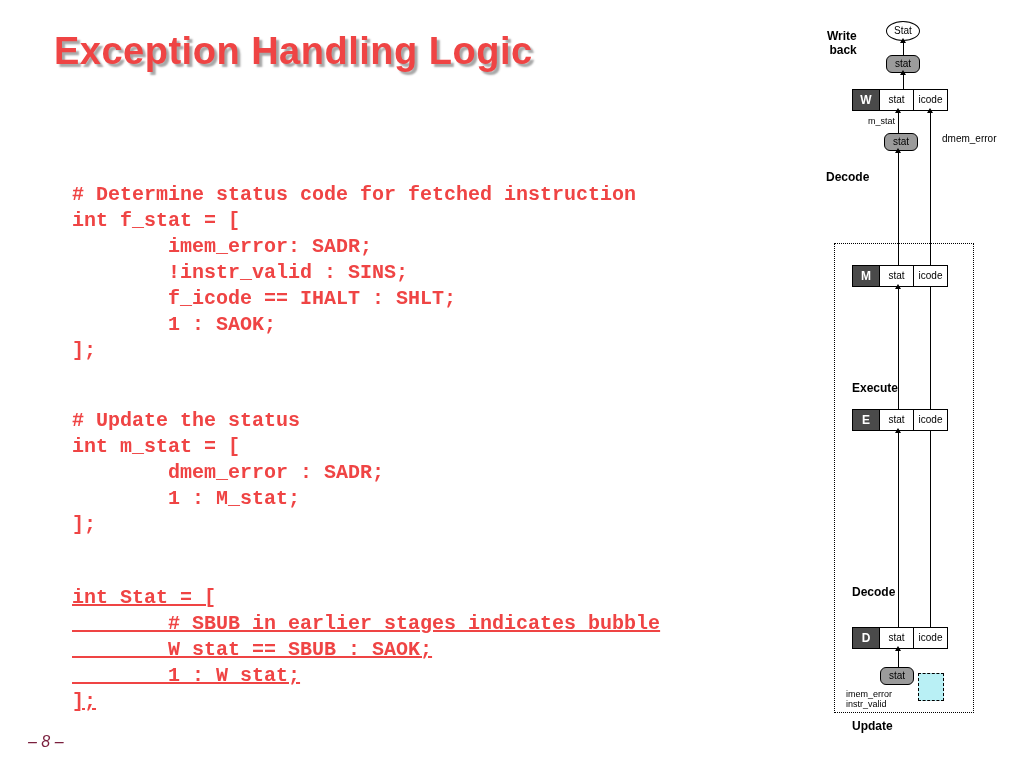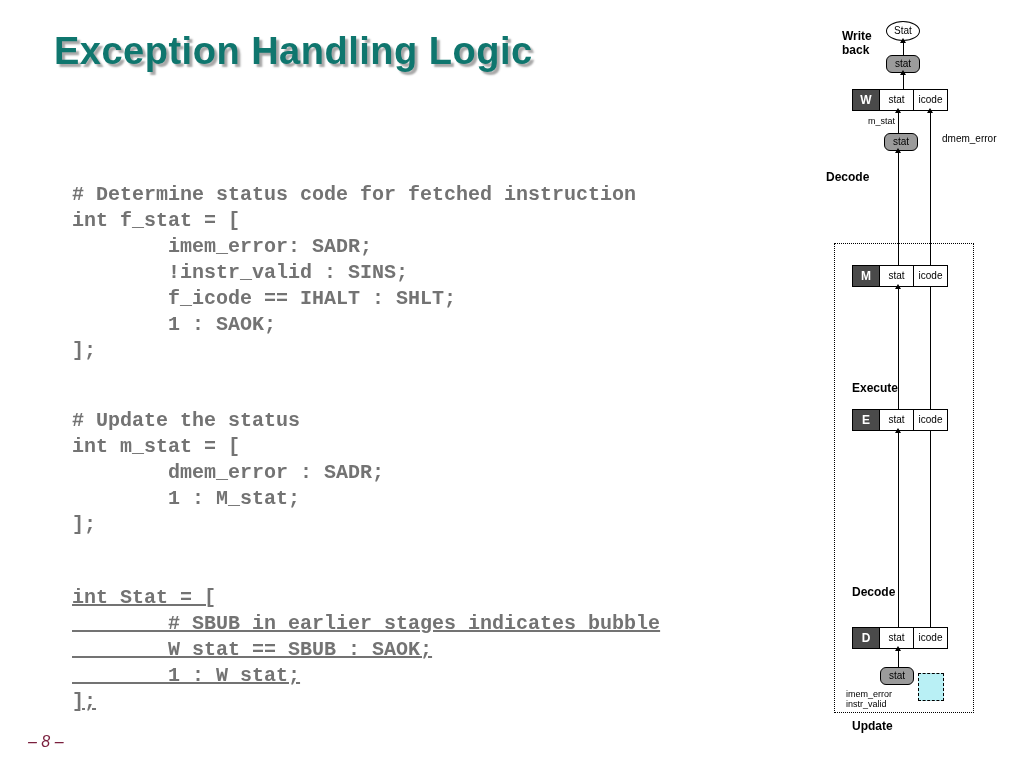--- a/index.html
+++ b/index.html
@@ -1,26 +1,26 @@
 <!DOCTYPE html>
 <html><head>
 <meta charset="utf-8">
 <style>
 * { margin:0; padding:0; box-sizing:border-box; }
 html, body { width:1024px; height:767px; background:#fff; font-family:Arial,Helvetica,sans-serif; overflow:hidden; }
 .slide { position:relative; width:1024px; height:767px; }
 
-.title { position:absolute; left:54px; top:30px; font-size:38px; font-weight:bold; color:#0f766e; text-shadow:3px 3px 2px rgba(0,0,0,0.35); letter-spacing:0.5px; }
+.title { position:absolute; left:54px; top:30px; font-size:38px; font-weight:bold; color:#ef4444; text-shadow:3px 3px 2px rgba(0,0,0,0.35); letter-spacing:0.5px; }
 
 .subhead { position:absolute; font-size:24px; font-weight:bold; color:#1a4a1a; text-shadow:2px 2px 1px rgba(0,0,0,0.25); }
 .s1 { left:54px; top:123px; }
 .s2 { left:54px; top:368px; }
 .s3 { left:54px; top:545px; }
 
-.code { position:absolute; font-family:"Courier New",monospace; font-size:20px; font-weight:bold; color:#737373; white-space:pre; line-height:1.3; }
+.code { position:absolute; font-family:"Courier New",monospace; font-size:20px; font-weight:bold; color:#ef4444; white-space:pre; line-height:1.3; }
 .c1 { left:72px; top:182px; }
 .c2 { left:72px; top:408px; }
 .c3 { left:72px; top:585px;text-decoration:underline; }
 
 .pagenum { position:absolute; left:28px; bottom:16px; font-size:16px; color:#7a1f3d; font-style:italic; }
 
 
 .diagram { position:absolute; right:8px; top:25px; width:190px; height:720px; font-family:Arial,sans-serif; font-size:11px; color:#000; }
 .diagram .lbl { position:absolute; font-weight:bold; font-size:12px; }
 
@@ -66,21 +66,21 @@
   <pre class="code c3">int Stat = [
         # SBUB in earlier stages indicates bubble
         W_stat == SBUB : SAOK;
         1 : W_stat;
 ];</pre>
 
   <div class="pagenum">– 8 –</div>
 
   <div class="diagram">
 
-    <div class="lbl" style="left:16px; top:4px; white-space:pre;">Write
+    <div class="lbl" style="left:1px; top:4px; white-space:pre;text-align:right;">Write
 back</div>
     <div class="stat-ellipse" style="left:60px; top:-4px;">Stat</div>
     <div class="vline arrowup" style="left:77px; top:18px; height:12px;"></div>
     <div class="stat-round" style="left:60px; top:30px;">stat</div>
     <div class="vline arrowup" style="left:77px; top:50px; height:14px;"></div>
 
     <div class="stage-row" style="left:26px; top:64px;">
       <div class="tag">W</div>
       <div class="cell">stat</div>
       <div class="cell">icode</div>

